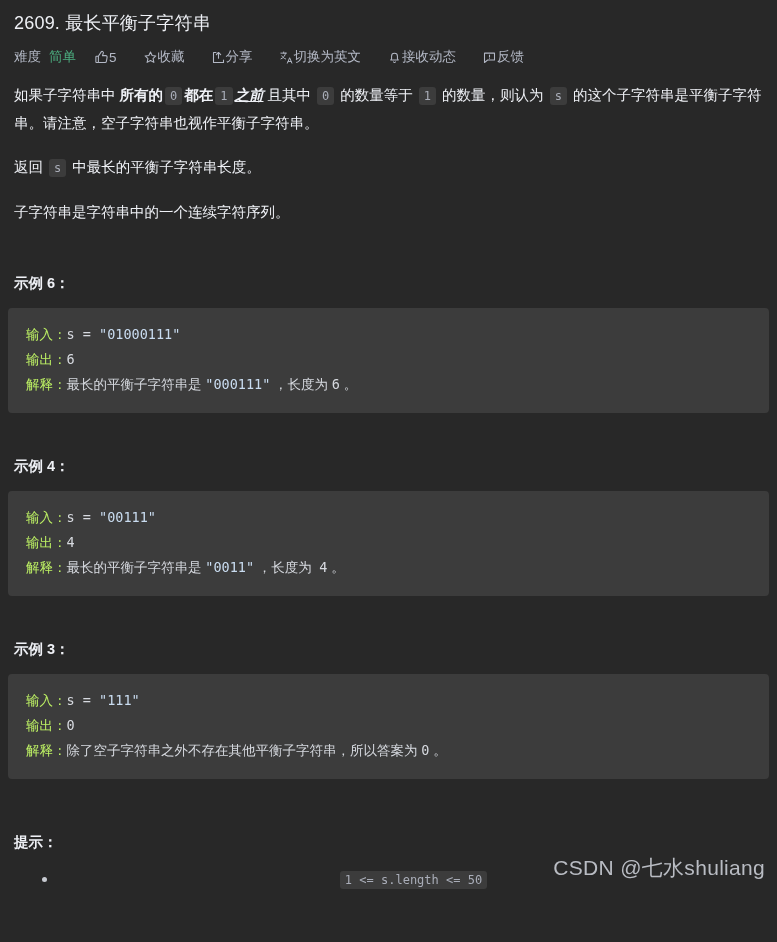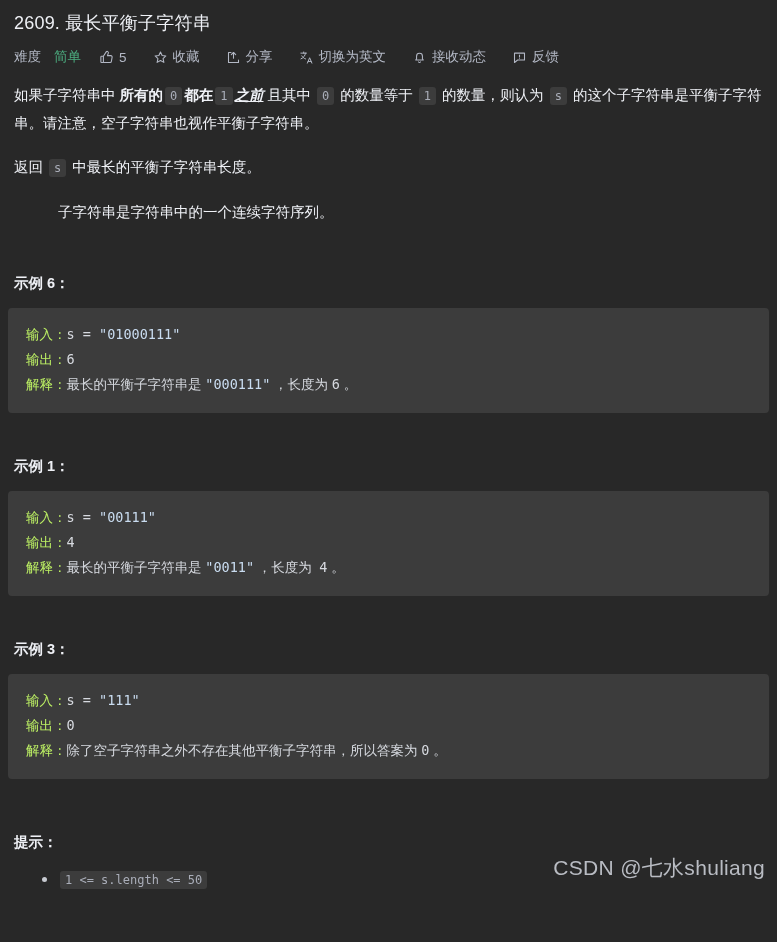--- a/index.html
+++ b/index.html
@@ -36,21 +36,20 @@
     display: flex;
     align-items: center;
     padding: 12px 0 0 6px;
     font-size: 13.5px;
     color: #b3b8c5;
     white-space: nowrap;
   }
   .tb-item {
     display: inline-flex;
     align-items: center;
-    gap: 5px;
     margin-right: 26px;
     text-align: center;
   }
   .tb-item.first { margin-right: 18px; }
   .tb-label-muted { color: #b3b8c5; }
   .difficulty { color: #4caf80; }
   .tb-ico {
     display: inline-block;
     width: 15px;
     height: 15px;
@@ -59,21 +58,21 @@
   .tb-ico svg { display: block; }
 
   
   .content {
     padding: 16px 6px 0 6px;
     font-size: 14.5px;
     line-height: 27px;
     color: #eff1f6;
   }
   .para { margin: 0 0 17px 0; }
-  .para:last-child { margin-bottom: 0; margin-left: 44px; }
+  .para:last-child { margin-bottom: 0; }
   .b { font-weight: bold; }
   .bi { font-weight: bold; font-style: italic; text-decoration: underline; }
 
   code.chip {
     font-family: "DejaVu Sans Mono", "Liberation Mono", monospace;
     background: #3c3c3c;
     color: #a9adb8;
     font-size: 12px;
     padding: 2px 5px;
     border-radius: 3px;
@@ -117,20 +116,21 @@
   }
   ul.hints {
     margin: 0;
     padding-left: 44px;
     list-style: none;
   }
   ul.hints li {
     position: relative;
     line-height: 26px;
     margin-bottom: 4px;
+    text-align: center;
   }
   ul.hints li::before {
     content: "";
     position: absolute;
     left: -16px;
     top: 11px;
     width: 5px;
     height: 5px;
     border-radius: 50%;
     background: #c7cad1;
@@ -238,21 +238,21 @@
     <p class="para"><span>子字符串是字符串中的一个连续字符序列。</span></p>
 
   </div>
 
   <div class="ex-wrap first">
     <div class="ex-title">示例 6：</div>
     <div class="ex-block"><span class="ex-line"><span class="ex-key ex-cjk">输入：</span><span>s = </span><span class="ex-str">"01000111"</span></span><span class="ex-line"><span class="ex-key ex-cjk">输出：</span><span>6</span></span><span class="ex-line"><span class="ex-key ex-cjk">解释：</span><span class="ex-cjk">最长的平衡子字符串是 </span><span class="ex-str">"000111"</span><span class="ex-cjk"> ，长度为 </span><span>6</span><span class="ex-cjk"> 。</span></span></div>
   </div>
 
   <div class="ex-wrap">
-    <div class="ex-title">示例 1：</div>
+    <div class="ex-title">示例 4：</div>
     <div class="ex-block"><span class="ex-line"><span class="ex-key ex-cjk">输入：</span><span>s = </span><span class="ex-str">"00111"</span></span><span class="ex-line"><span class="ex-key ex-cjk">输出：</span><span>4</span></span><span class="ex-line"><span class="ex-key ex-cjk">解释：</span><span class="ex-cjk">最长的平衡子字符串是 </span><span class="ex-str">"0011"</span><span class="ex-cjk"> ，长度为  </span><span>4</span><span class="ex-cjk"> 。</span></span></div>
   </div>
 
   <div class="ex-wrap">
     <div class="ex-title">示例 3：</div>
     <div class="ex-block"><span class="ex-line"><span class="ex-key ex-cjk">输入：</span><span>s = </span><span class="ex-str">"111"</span></span><span class="ex-line"><span class="ex-key ex-cjk">输出：</span><span>0</span></span><span class="ex-line"><span class="ex-key ex-cjk">解释：</span><span class="ex-cjk">除了空子字符串之外不存在其他平衡子字符串，所以答案为 </span><span class="ex-str"></span><span class="ex-cjk"></span><span>0</span><span class="ex-cjk"> 。</span></span></div>
   </div>
 
   <div class="hints-wrap">
     <div class="hints-title">提示：</div>

